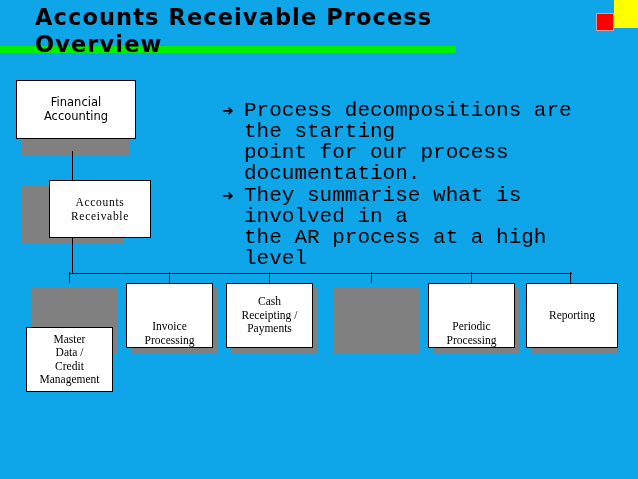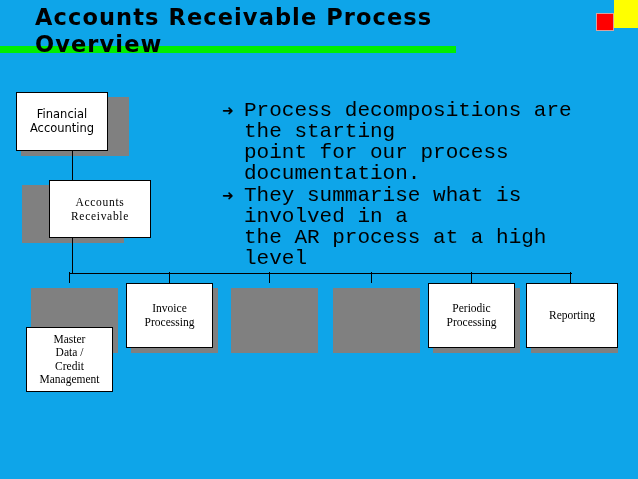--- a/index.html
+++ b/index.html
@@ -112,21 +112,21 @@
     z-index: 1;
   }
   .connector {
     position: absolute;
     background: #000000;
     z-index: 2;
   }
 
   
   #node-financial-accounting {
-    left: 16px; top: 92px; width: 92px; height: 59px;
+    left: 16px; top: 80px; width: 120px; height: 59px;
   }
   #node-financial-accounting .node-label {
     font-family: "DejaVu Sans", sans-serif;
     font-size: 11.5px;
     line-height: 13.5px;
   }
   #shadow-financial-accounting {
     left: 21px; top: 97px; width: 108px; height: 59px;
   }
 
@@ -219,28 +219,33 @@
 Receivable</span>
   </div>
 
   <div class="node leaf-node" style="left:26px; width:87px;margin-top:44px;">
     <span class="node-label">Master
 Data /
 Credit
 Management</span>
   </div>
 
-  <div class="node leaf-node" style="left:126px; width:87px;">
+  <div class="node leaf-node" style="left:126px; width:87px;align-items:flex-end;">
     <span class="node-label">Invoice
 Processing</span>
   </div>
 
-
-
-  <div class="node leaf-node" style="left:428px; width:87px;">
+  <div class="node leaf-node" style="left:226px; width:87px;">
+    <span class="node-label">Cash
+Receipting /
+Payments</span>
+  </div>
+
+
+  <div class="node leaf-node" style="left:428px; width:87px;align-items:flex-end;">
     <span class="node-label">Periodic
 Processing</span>
   </div>
 
   <div class="node leaf-node" style="left:526px; width:92px;">
     <span class="node-label">Reporting</span>
   </div>
 
 </div>
 

